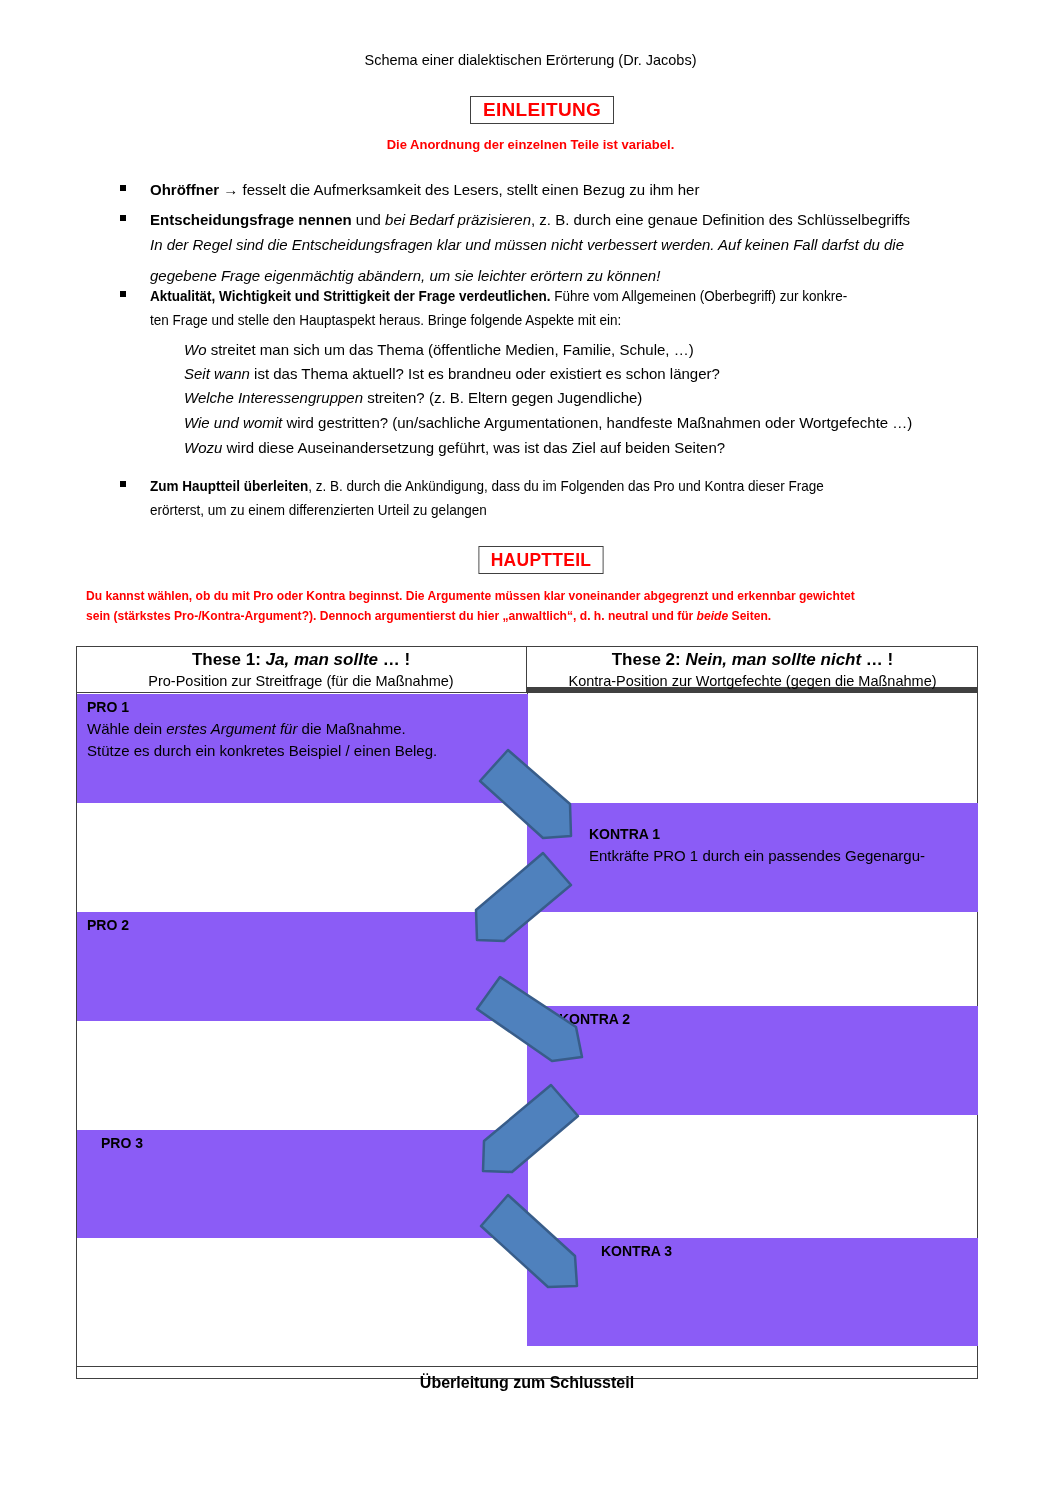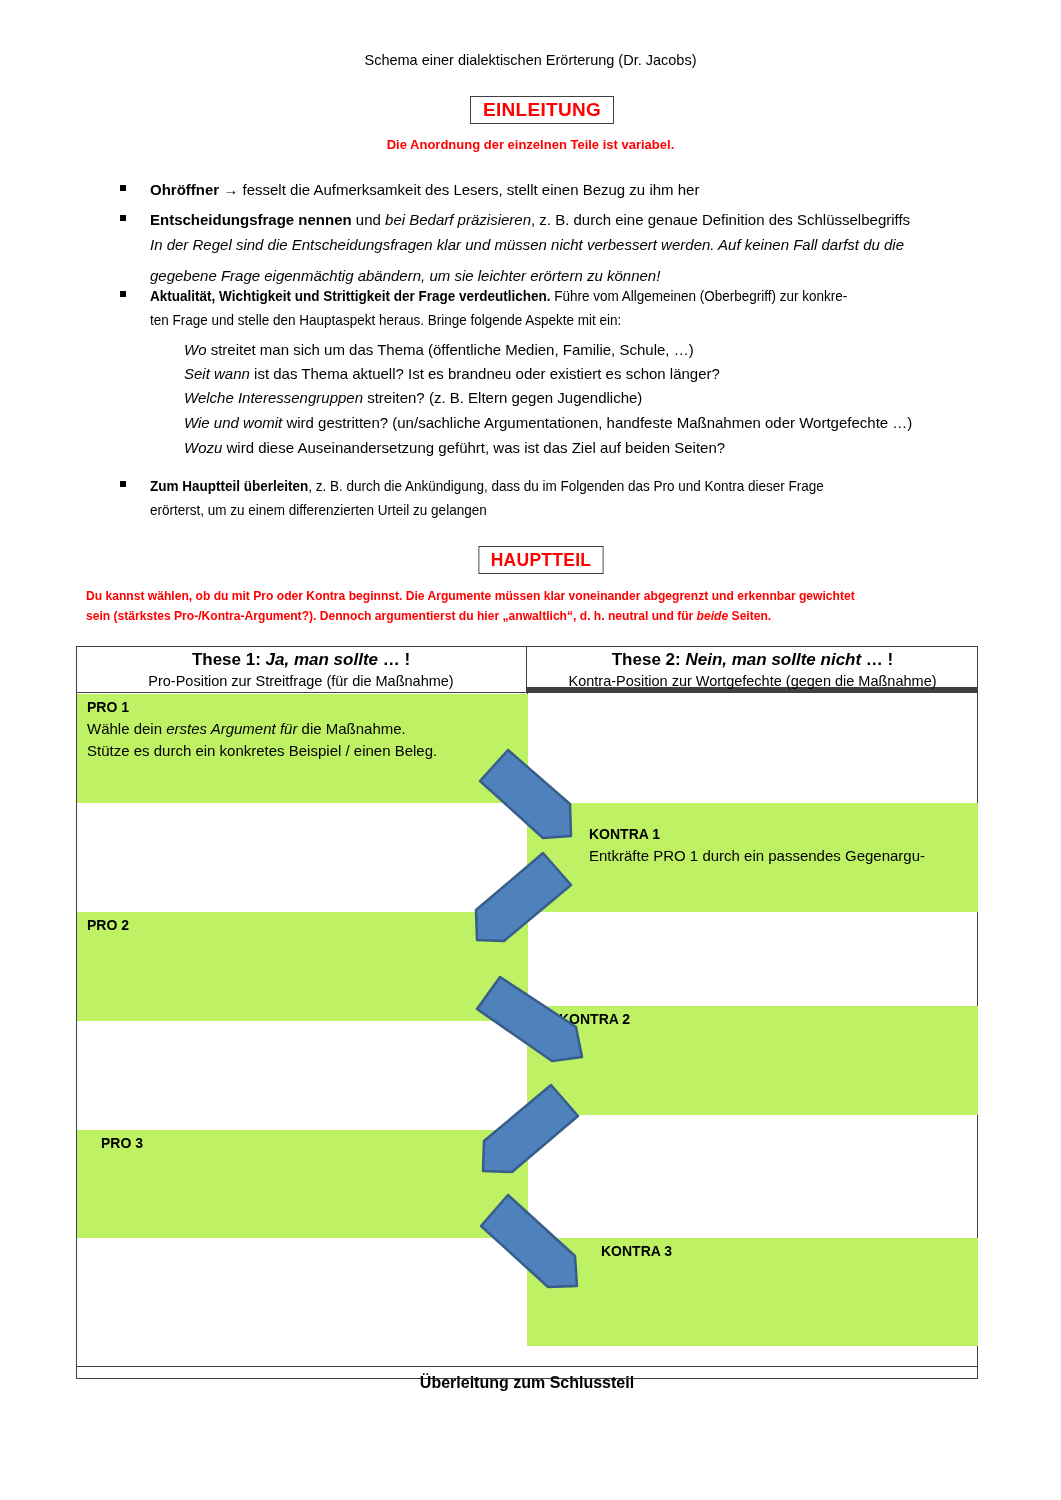--- a/index.html
+++ b/index.html
@@ -16,21 +16,21 @@
   .bullet-mark { position:absolute; left:120px; width:6px; height:6px; background:#000; }
   .text-block { left:150px; width:850px; }
   .narrow { transform:scaleX(0.9); transform-origin:left top; }
   .sub { left:184px; font-size:15px; line-height:24.5px; }
   i { font-style:italic; }
   b { font-weight:bold; }
   
   .tbl { left:76px; top:646px; width:902px; height:733px; }
   .tbl-border { position:absolute; border:1px solid #404040; }
   .cell { position:absolute; box-sizing:border-box; }
-  .gray { background:#bef264; }
+  .gray { background:#8b5cf6; }
   .th-title { font-family:"Liberation Sans", sans-serif; font-weight:bold; font-size:17px; text-align:center; line-height:22px; }
   .th-sub { font-size:14.5px; text-align:center; line-height:20px; }
   .cell-label { font-weight:bold; font-size:14px; line-height:22px; }
   .cell-text { font-size:15px; line-height:22px; }
   .footer-row { font-weight:bold; font-size:16px; text-align:center; line-height:32px; }
   svg.arrows { position:absolute; left:0; top:0; width:1061px; height:1500px; pointer-events:none; }
 </style>
 </head>
 <body>
 

